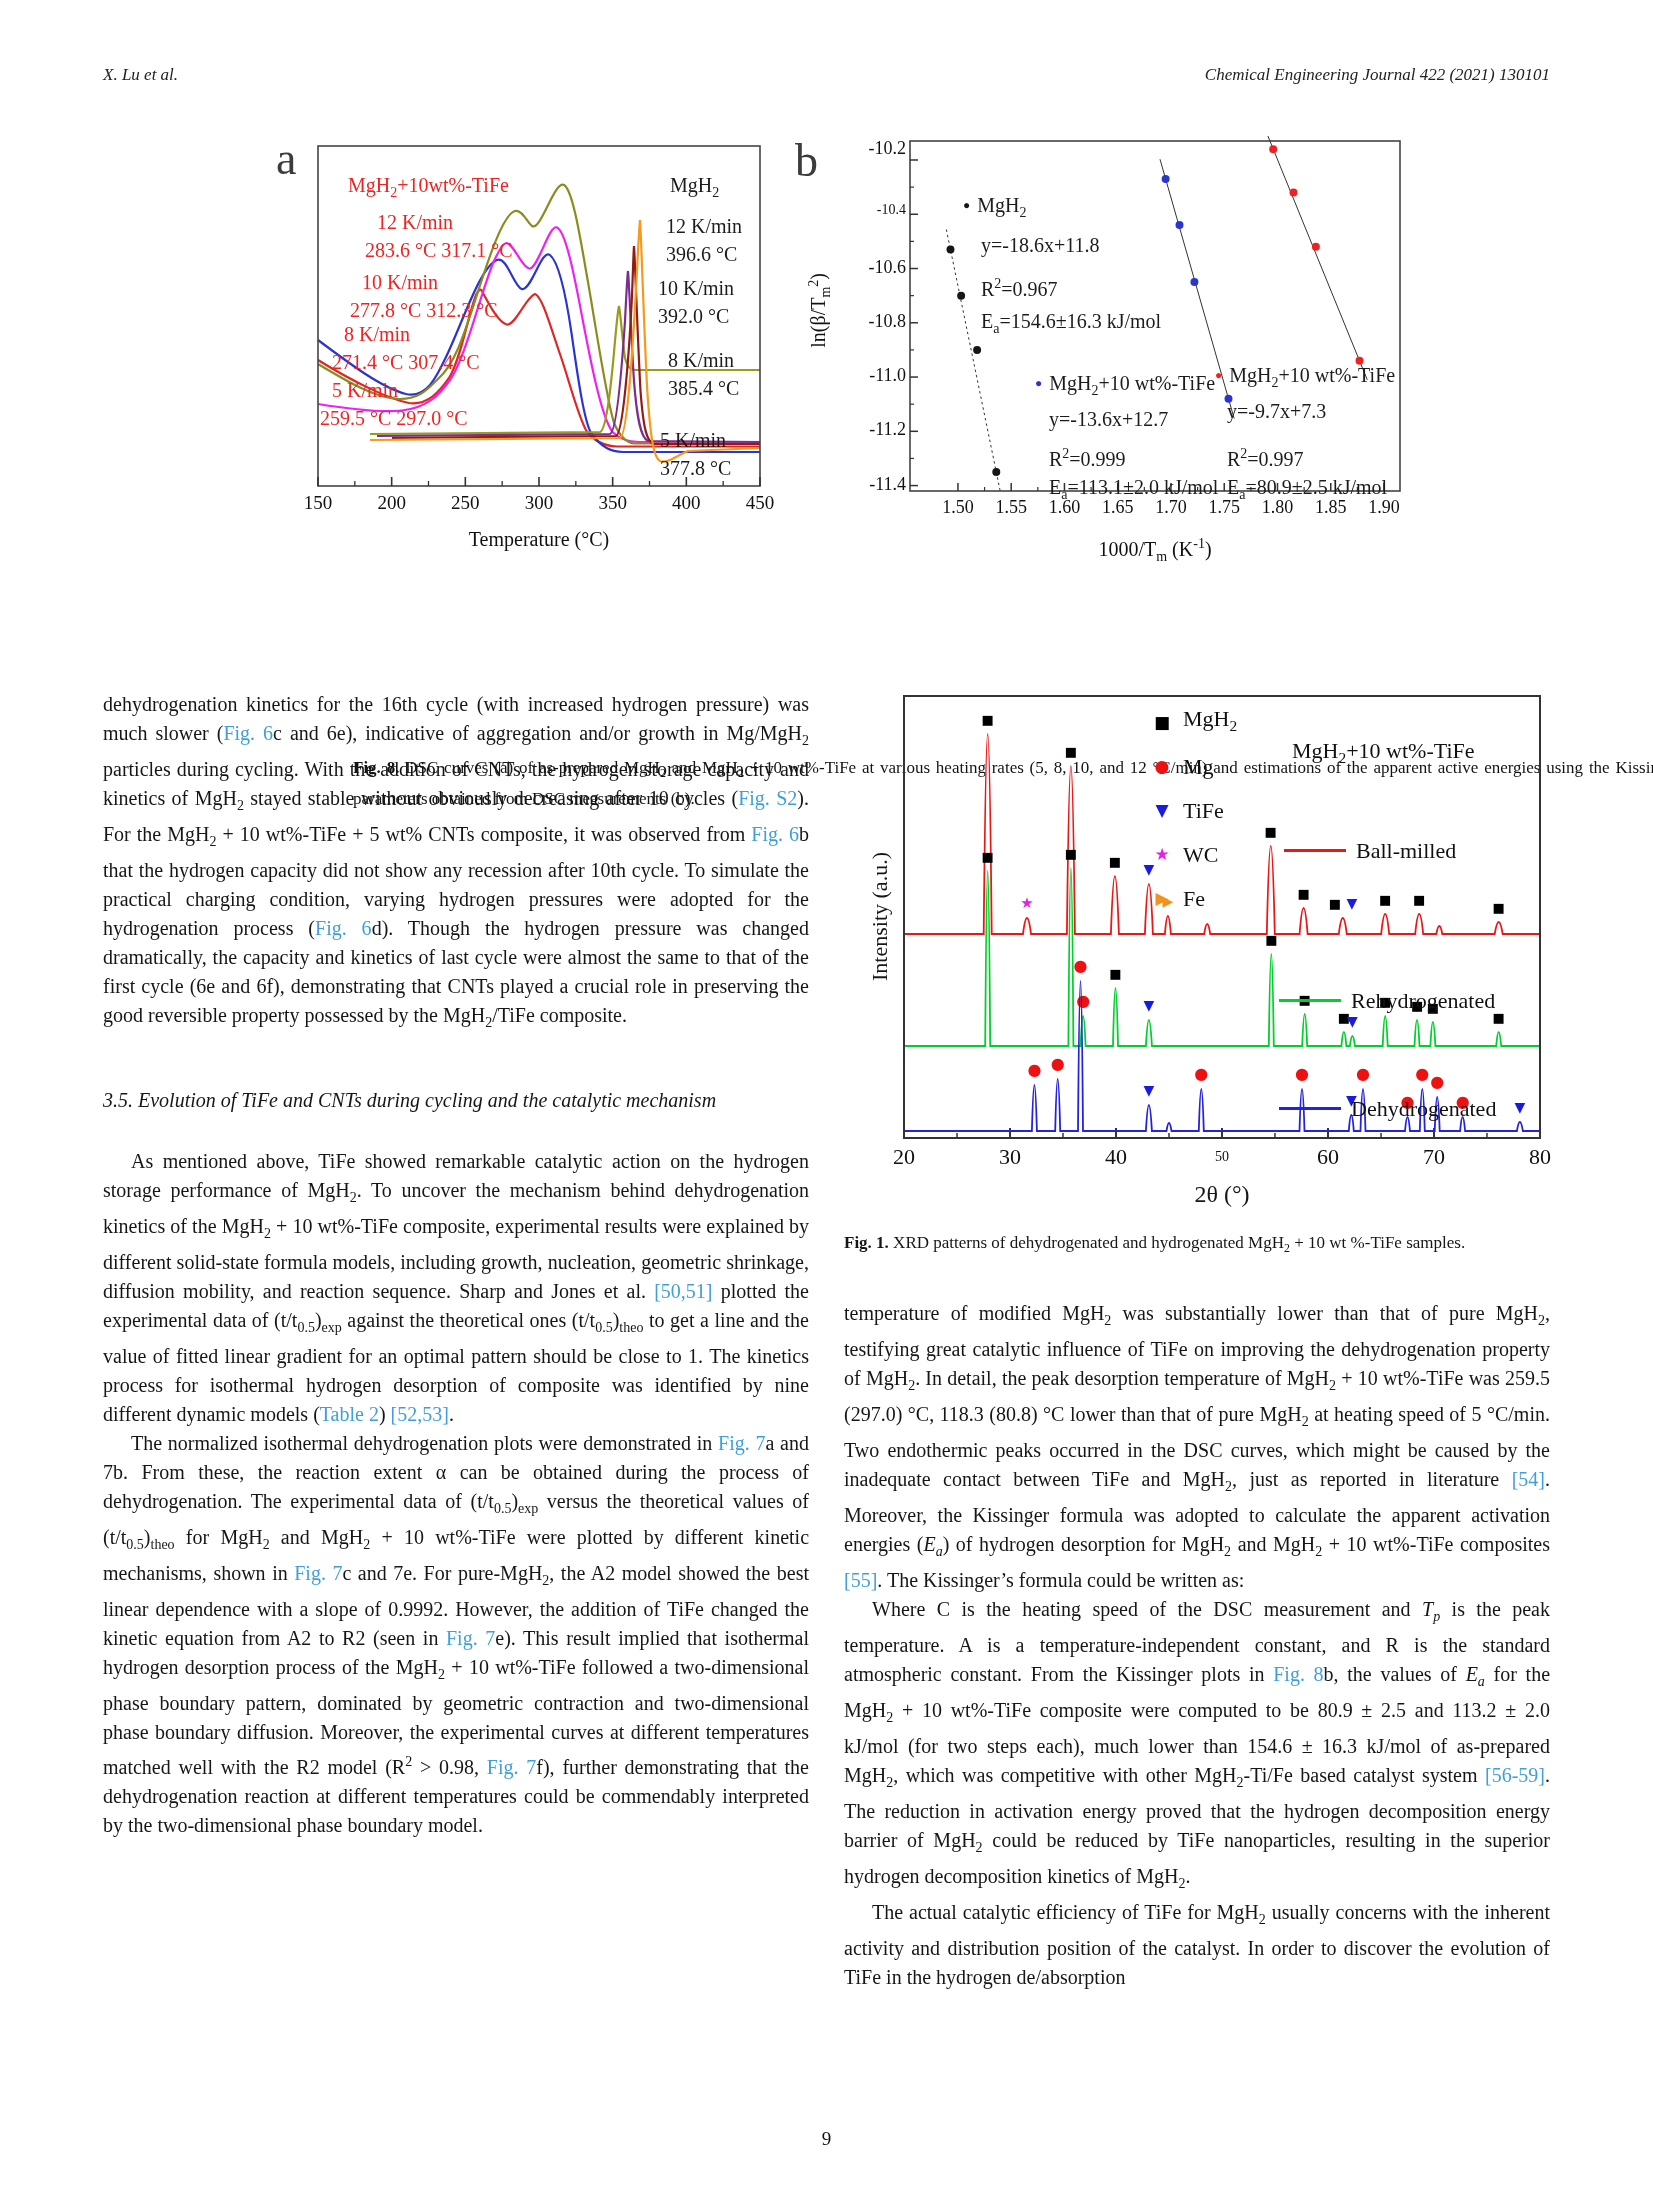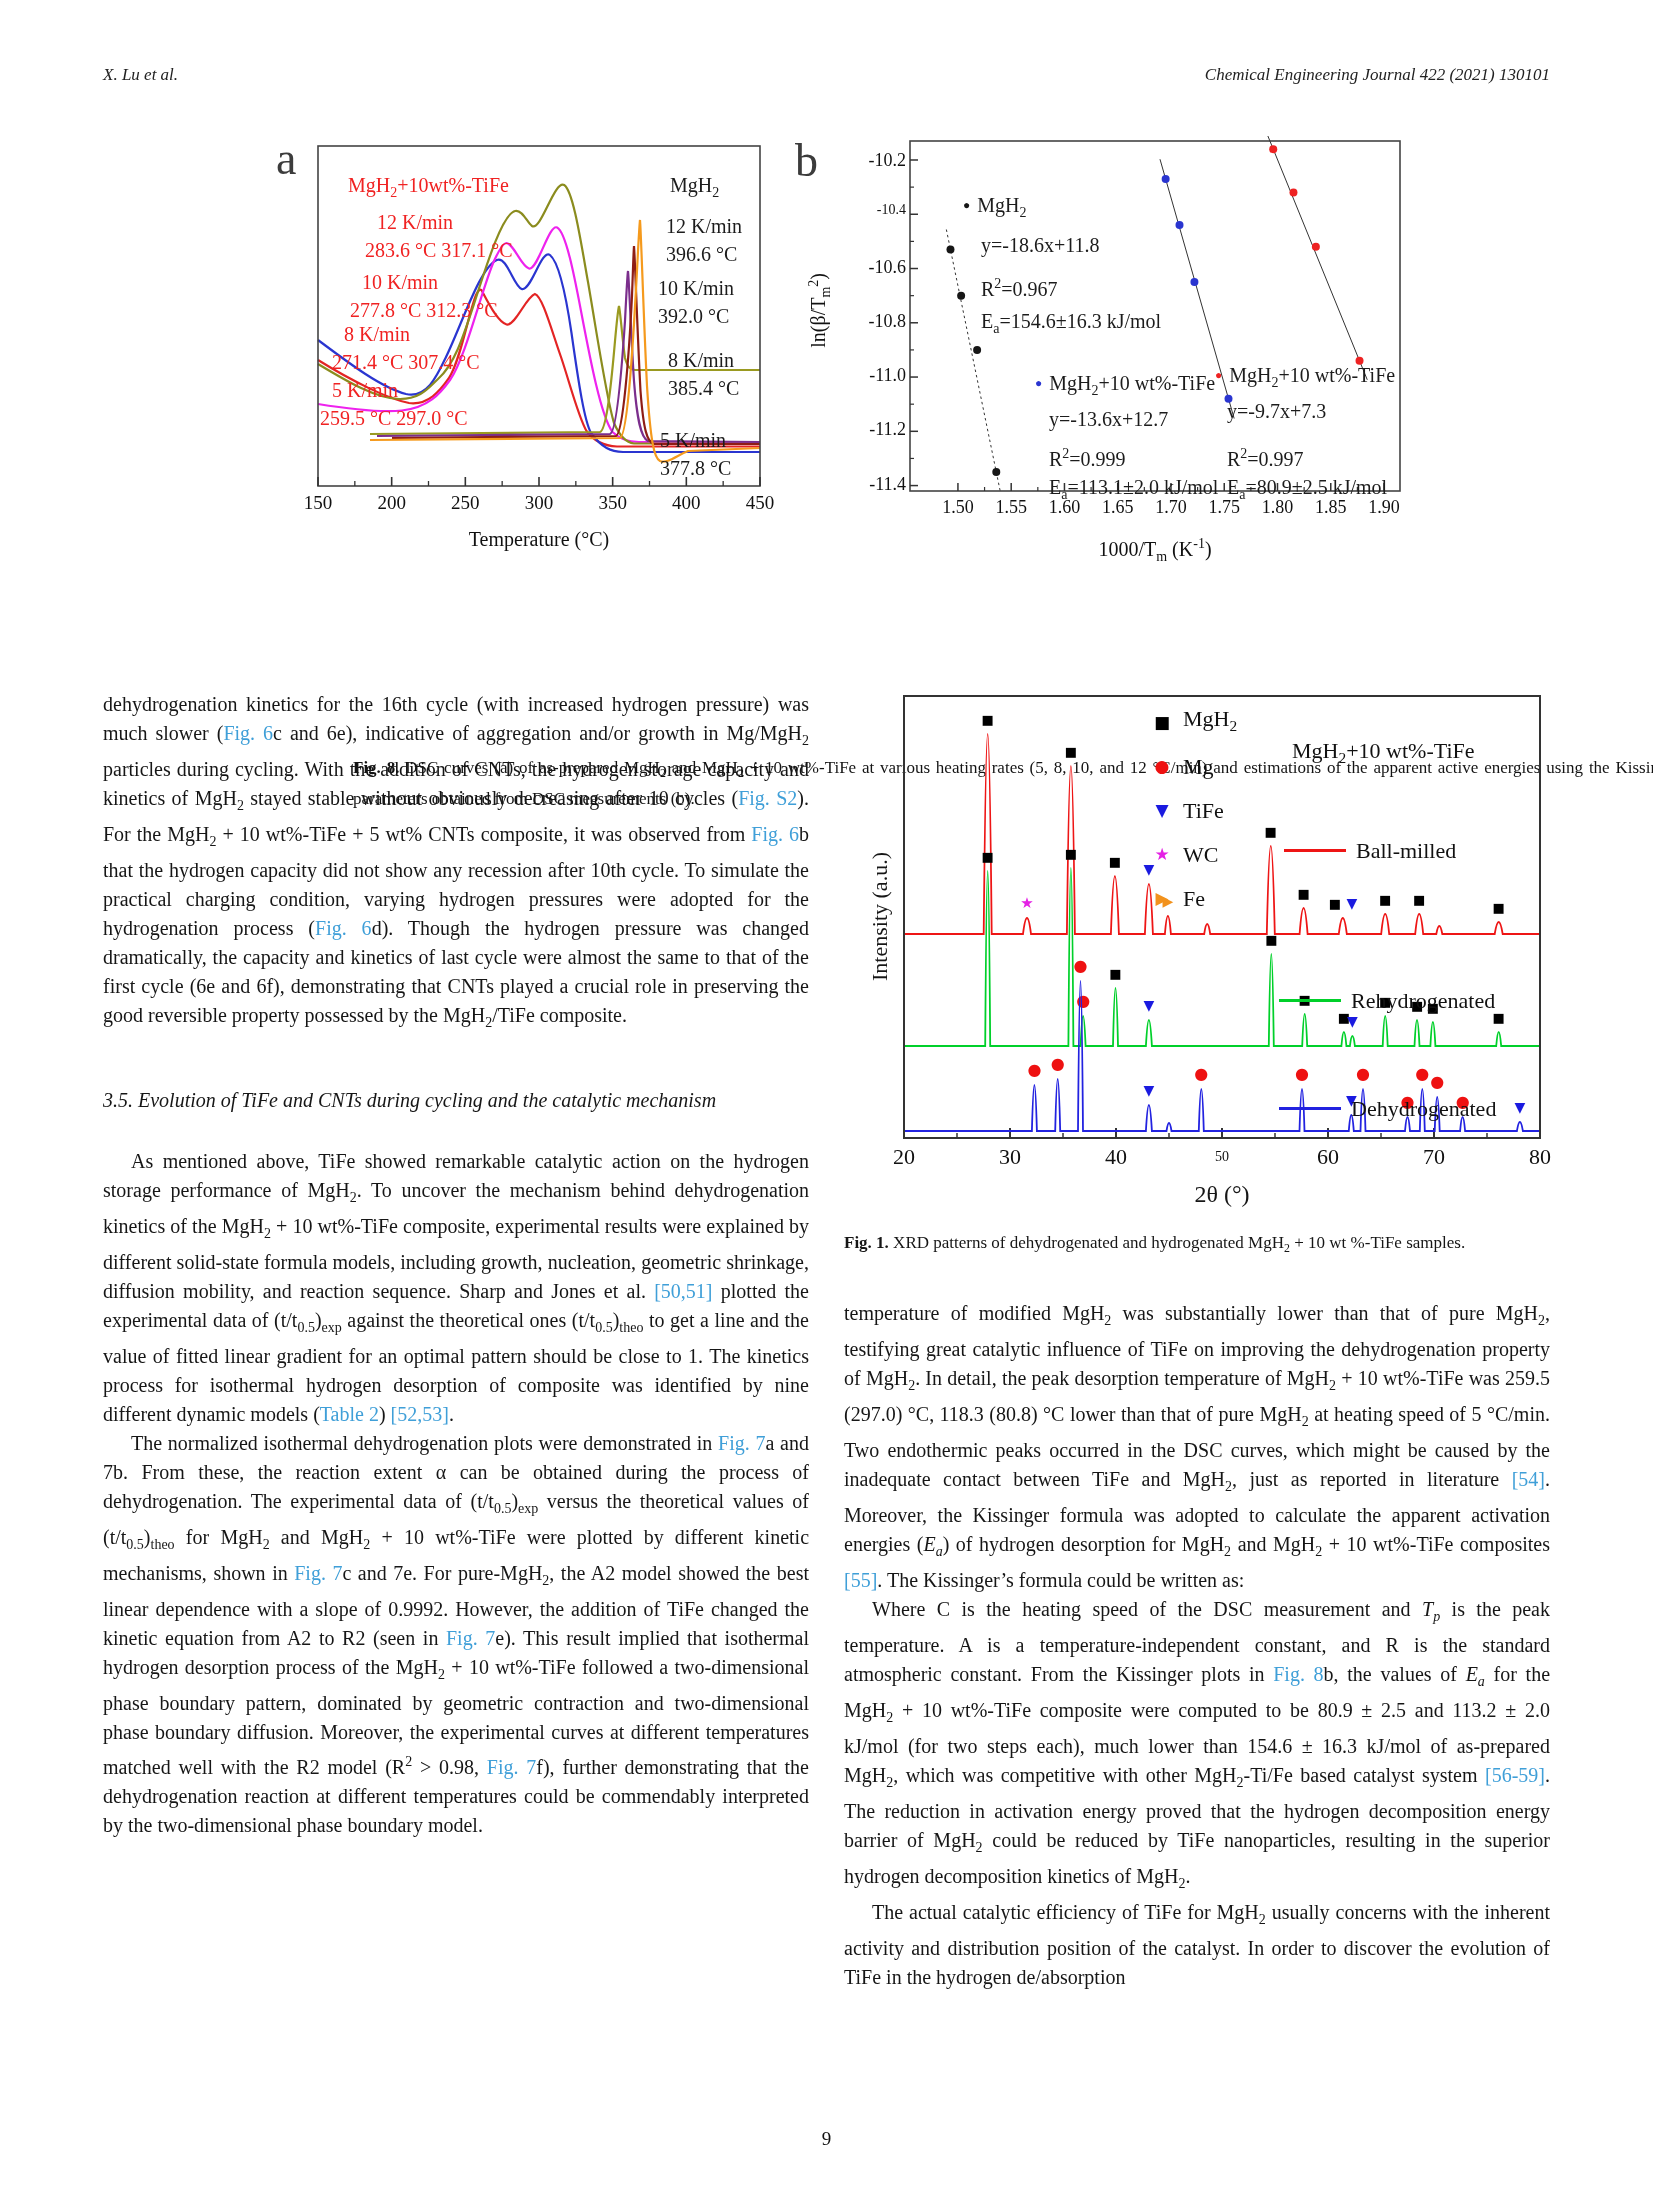--- a/index.html
+++ b/index.html
@@ -203,21 +203,21 @@
           <div class="tick" style="left: 186.196px; top: 361px; width: 60px; font-size: 18px;">1.55</div>
           <div class="tick" style="left: 239.457px; top: 361px; width: 60px; font-size: 18px;">1.60</div>
           <div class="tick" style="left: 292.717px; top: 361px; width: 60px; font-size: 18px;">1.65</div>
           <div class="tick" style="left: 345.978px; top: 361px; width: 60px; font-size: 18px;">1.70</div>
           <div class="tick" style="left: 399.239px; top: 361px; width: 60px; font-size: 18px;">1.75</div>
           <div class="tick" style="left: 452.5px; top: 361px; width: 60px; font-size: 18px;">1.80</div>
           <div class="tick" style="left: 505.761px; top: 361px; width: 60px; font-size: 18px;">1.85</div>
           <div class="tick" style="left: 559.022px; top: 361px; width: 60px; font-size: 18px;">1.90</div>
         </div>
       <div id="b-yt">
-          <div class="tick ytick" style="left: 61px; top: 14px; width: 50px; font-size: 18px;">-10.2</div>
+          <div class="tick ytick" style="left: 61px; top: 2px; width: 50px; font-size: 18px;">-10.2</div>
           <div class="tick ytick" style="left: 61px; top: 66.2558px; width: 50px; font-size: 14px;">-10.4</div>
           <div class="tick ytick" style="left: 61px; top: 120.519px; width: 50px; font-size: 18px;">-10.6</div>
           <div class="tick ytick" style="left: 61px; top: 174.783px; width: 50px; font-size: 18px;">-10.8</div>
           <div class="tick ytick" style="left: 61px; top: 229.047px; width: 50px; font-size: 18px;">-11.0</div>
           <div class="tick ytick" style="left: 61px; top: 283.31px; width: 50px; font-size: 18px;">-11.2</div>
           <div class="tick ytick" style="left: 61px; top: 337.574px; width: 50px; font-size: 18px;">-11.4</div>
         </div>
       <div class="xlab" style="left:210px;top:400px;width:300px">1000/T<sub>m</sub> (K<sup>-1</sup>)</div>
       <div class="ylab" style="left:-60px;top:160px;width:170px">ln(β/T<sub>m</sub><sup>2</sup>)</div>
     </div>

